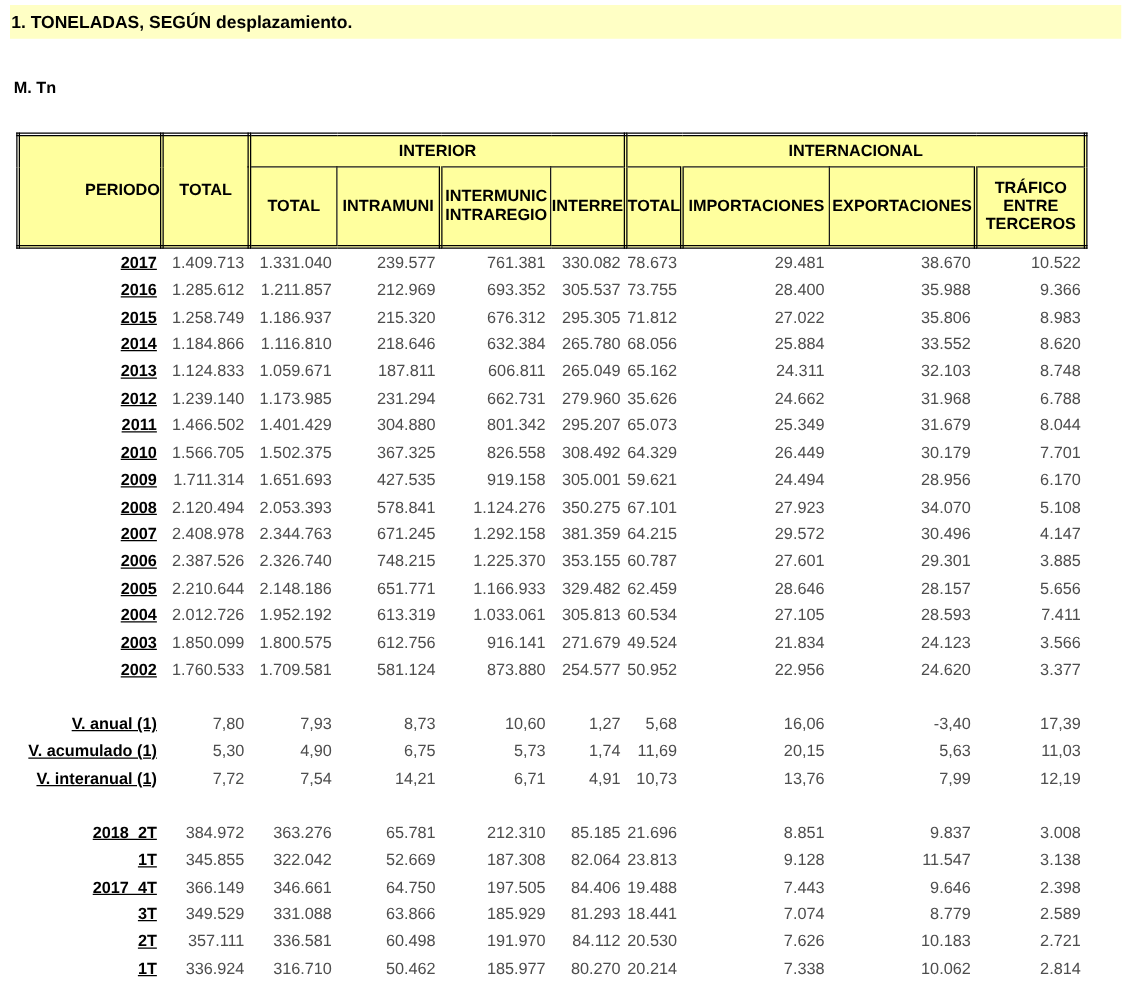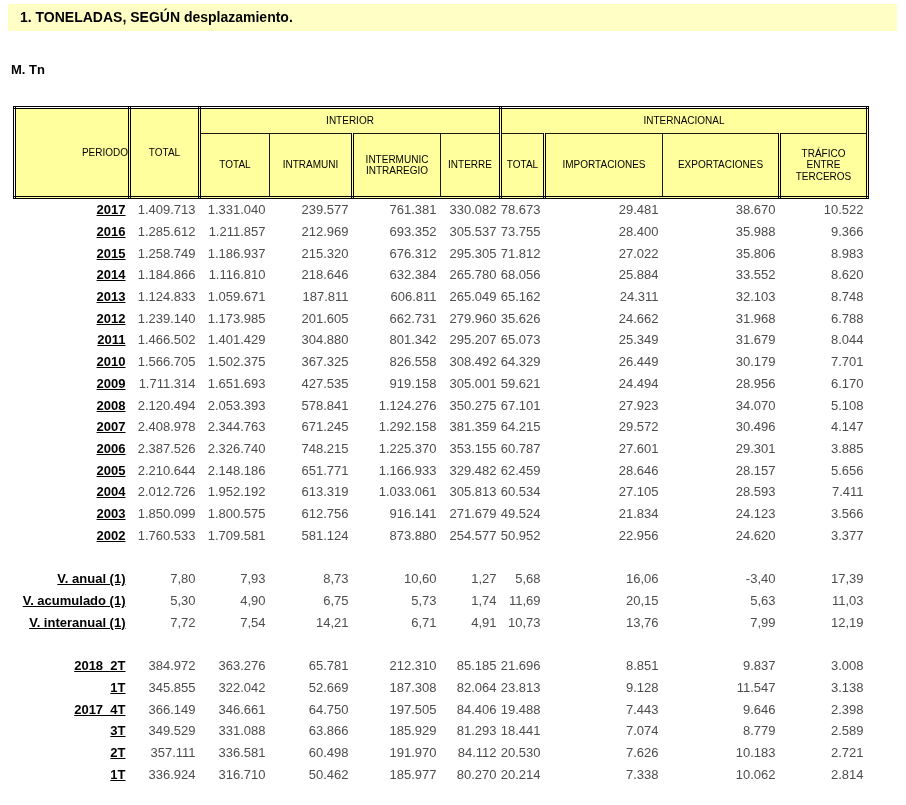--- a/index.html
+++ b/index.html
@@ -3,21 +3,21 @@
 <meta charset="utf-8">
 <style>
   html,body { margin:0; padding:0; background:#ffffff; }
   body { font-family:"Liberation Sans", sans-serif; }
   .page { position:relative; width:906px; height:805px; background:#ffffff; overflow:hidden; }
 
   .title-bar {
     position:absolute; left:8px; top:4px; width:889px; height:27px;
     background:var(--title-bg,#FFFFC5);
     font-size:14px; font-weight:bold; color:#000;
-    line-height:27px; padding-left:12px; box-sizing:border-box;
+    line-height:27px; padding-left:1px; box-sizing:border-box;
     white-space:nowrap;
   }
   .unit-label {
     position:absolute; left:11px; top:62px;
     font-size:13px; font-weight:bold; color:#000;
   }
 
   table.tbl {
     position:absolute; left:13px; top:106px;
     border-collapse:collapse; table-layout:fixed;
@@ -29,21 +29,21 @@
   table.tbl col.c3 { width:83px; }
   table.tbl col.c4 { width:88px; }
   table.tbl col.c5 { width:60px; }
   table.tbl col.c6 { width:44px; }
   table.tbl col.c7 { width:118px; }
   table.tbl col.c8 { width:117px; }
   table.tbl col.c9 { width:88px; }
 
   thead th {
     background:var(--header-bg,#FFFF9E);
-    color:#000; font-weight:normal; font-size:10px;
+    color:#000; font-weight:bold; font-size:13px;
     text-align:center; vertical-align:middle;
     padding:0; white-space:pre-line; line-height:1.15;
     border:1px solid #1a1a1a;
   }
   thead tr.grp-row th { height:24px; }
   thead tr.sub-row th { height:62px; }
 
   .bL3 { border-left:3px double #000 !important;text-align:right; }
   .bR3 { border-right:3px double #000 !important; }
   .bT3 { border-top:3px double #000 !important; }
@@ -166,21 +166,21 @@
           <td class="num">265.049</td>
           <td class="num">65.162</td>
           <td class="num">24.311</td>
           <td class="num">32.103</td>
           <td class="num">8.748</td>
         </tr>
         <tr>
           <td class="pcell">2012</td>
           <td class="num">1.239.140</td>
           <td class="num">1.173.985</td>
-          <td class="num">201.605</td>
+          <td class="num">231.294</td>
           <td class="num">662.731</td>
           <td class="num">279.960</td>
           <td class="num">35.626</td>
           <td class="num">24.662</td>
           <td class="num">31.968</td>
           <td class="num">6.788</td>
         </tr>
         <tr>
           <td class="pcell">2011</td>
           <td class="num">1.466.502</td>

